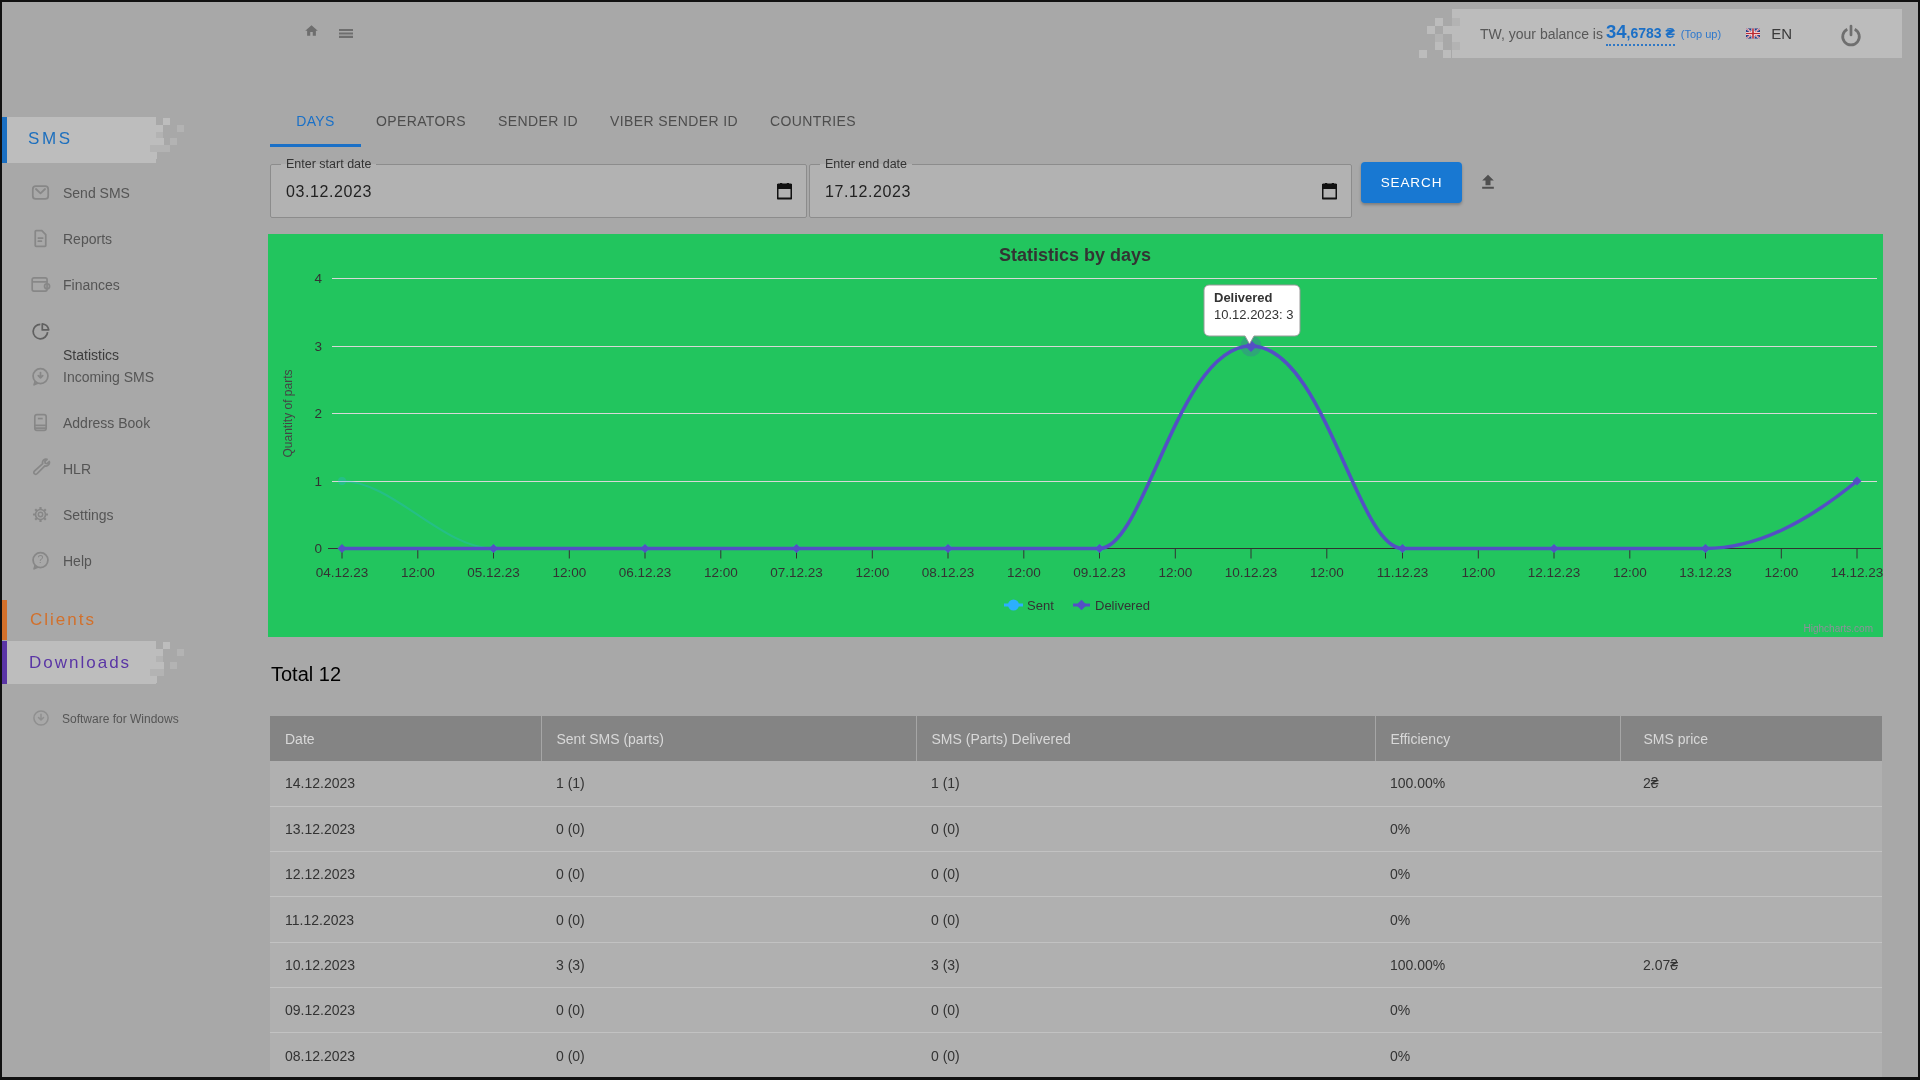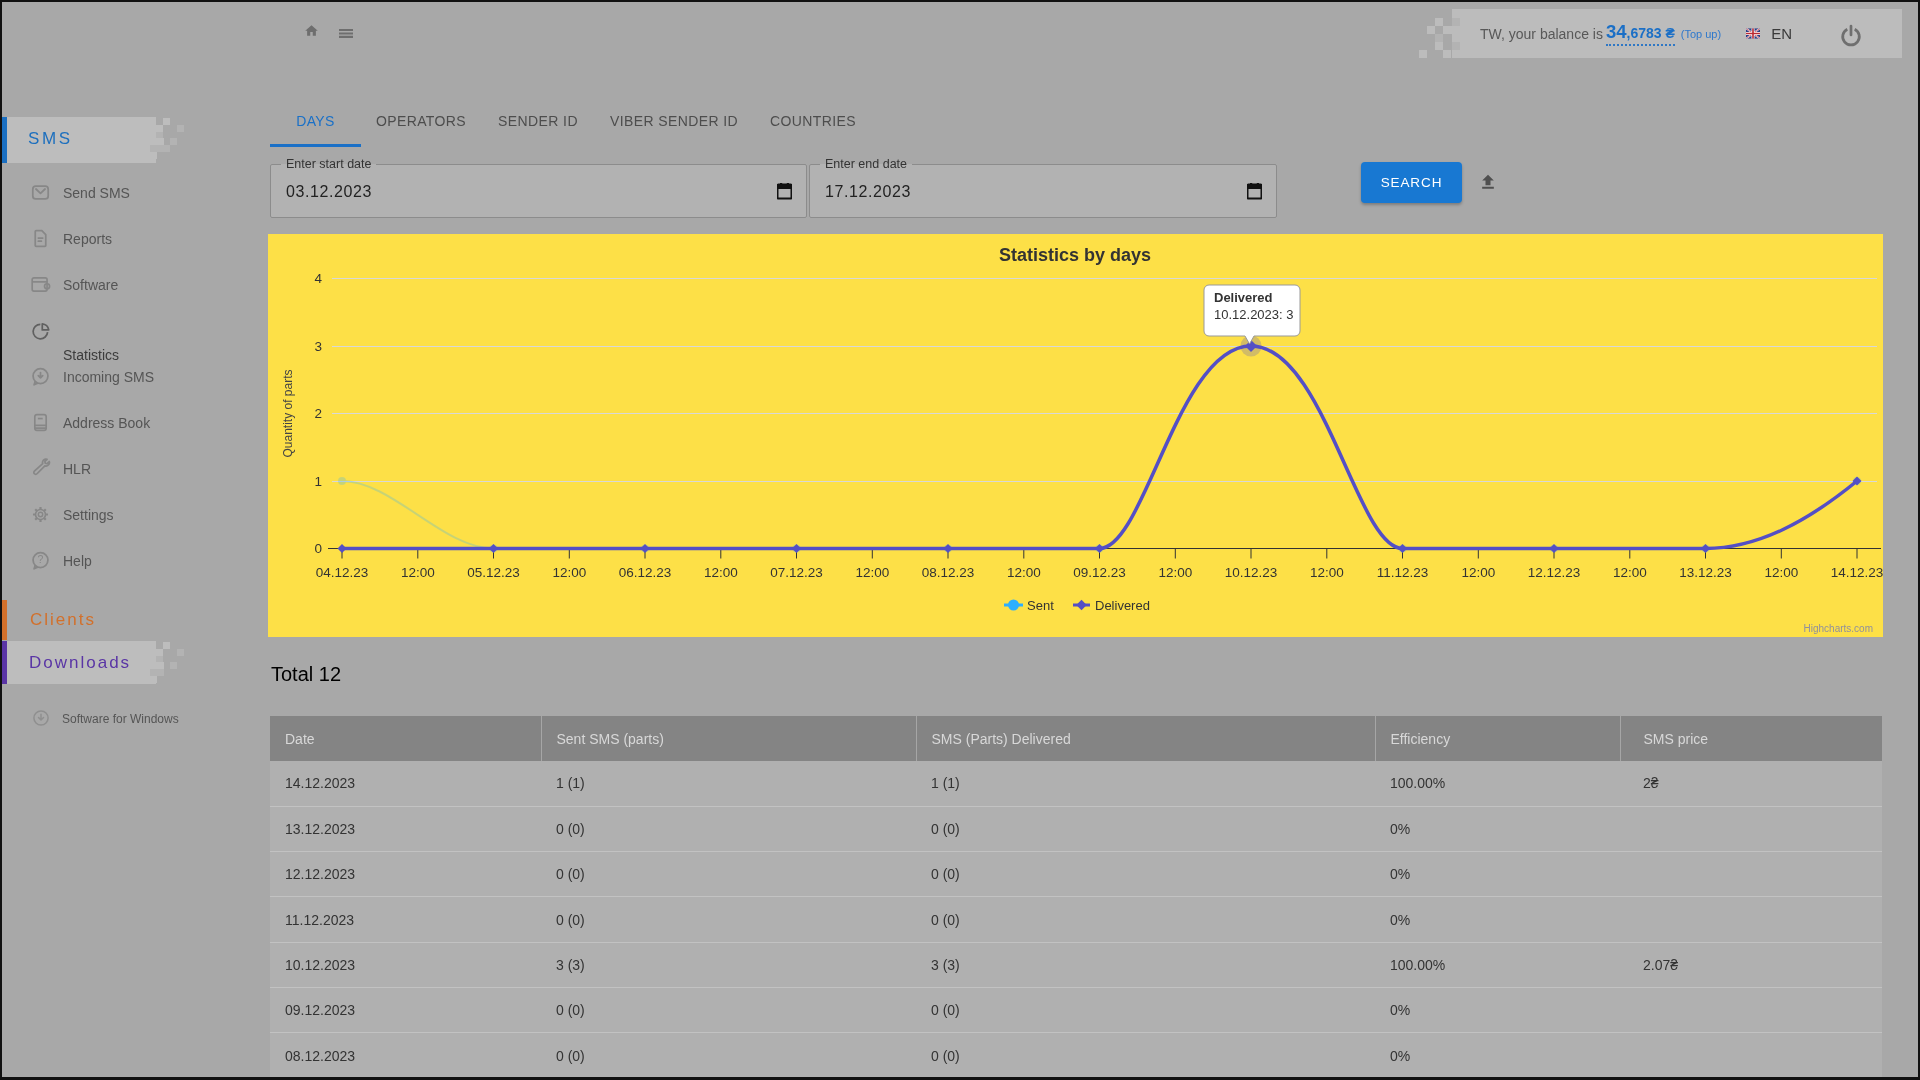--- a/index.html
+++ b/index.html
@@ -47,21 +47,21 @@
 
   
   fieldset.dfield { position:absolute; top:157px; height:61px; border:1.5px solid #8c8c8c; border-radius:2px; background:#b2b2b2; }
   fieldset.dfield legend { margin-left:10px; padding:0 5px; font-size:12.5px; color:#333; }
   .dval { position:absolute; left:15px; top:11.5px; font-size:16px; letter-spacing:0.6px; color:#222; }
   .cal { position:absolute; right:14px; top:11.5px; }
 
   .searchbtn { left:1361px; top:162px; width:101px; height:41px; background:#1878d2; border-radius:4px; color:#fff; font-size:13.5px; letter-spacing:0.9px; text-align:center; line-height:41px; box-shadow:0 2px 3px rgba(0,0,0,0.25); }
 
   
-  .chartpanel { left:268px; top:234px; width:1615px; height:403px; background:#fde047; }
+  .chartpanel { left:268px; top:234px; width:1615px; height:403px; background:#22c55e; }
 
   .total { left:271px; top:663px; font-size:20px; color:#000000; }
 
   
   .tbl { left:270px; top:716px; width:1612px; }
   table.grid { border-collapse:collapse; width:1612px; table-layout:fixed; }
   table.grid th { background:#848484; color:#d8d8d8; font-weight:normal; font-size:14px; text-align:left; height:45px; padding:0 0 0 15px; border-right:1px solid #a6a6a6; }
   table.grid th:last-child { border-right:none;margin-top:8px; }
   table.grid td { background:#b0b0b0; color:#333; font-size:14px; height:45.3px; padding:0 0 0 15px; border-top:1px solid #c2c2c2; }
   table.grid tr.first td { border-top:none; }
@@ -143,21 +143,21 @@
       <path d="M9.5 11.5h5M9.5 15h3.5" stroke-linecap="round"></path>
     </svg>
   <div class="tx">Reports</div>
 </div>
 <div class="abs navitem" style="top:261px;">
   <svg class="ic" width="21" height="21" viewBox="0 0 24 24" fill="none" stroke="#878787" stroke-width="1.9">
       <path d="M4.5 4.5 h13 a2 2 0 0 1 2 2 v11 a2 2 0 0 1 -2 2 h-13 a2 2 0 0 1 -2 -2 v-11 a2 2 0 0 1 2 -2z"></path>
       <path d="M2.5 9h17"></path>
       <circle cx="19.5" cy="14" r="2.9"></circle>
     </svg>
-  <div class="tx">Software</div>
+  <div class="tx">Finances</div>
 </div>
 <div class="abs navitem" style="top:307px;">
   <svg class="ic" width="22" height="22" viewBox="0 0 24 24" fill="none" stroke="#606060" stroke-width="1.9">
       <path d="M11.3 4.7 A7.9 7.9 0 1 0 19.2 13.2"></path>
       <path d="M13.4 10.8 V4.1 A7.7 7.7 0 0 1 20.4 10.8 Z" stroke-linejoin="round"></path>
     </svg>
   <div class="tx" style="color:#3c3c3c;margin-top:15px;">Statistics</div>
 </div>
 <div class="abs navitem" style="top:353px;">
   <svg class="ic" width="21" height="21" viewBox="0 0 24 24" fill="none" stroke="#878787" stroke-width="2">
@@ -232,21 +232,21 @@
 <fieldset class="dfield" style="left:270px; width:537px;">
   <legend>Enter start date</legend>
   <div class="dval">03.12.2023</div>
   <svg class="cal" width="15" height="17" viewBox="0 0 15 17">
       <path d="M1.5 1.5 h12 a1 1 0 0 1 1 1 v12 a1 1 0 0 1 -1 1 h-12 a1 1 0 0 1 -1 -1 v-12 a1 1 0 0 1 1 -1z" fill="none" stroke="#111" stroke-width="2"></path>
       <rect x="0.5" y="1.5" width="14" height="4.5" fill="#111"></rect>
       <rect x="3" y="0" width="2.2" height="3" fill="#111"></rect>
       <rect x="9.8" y="0" width="2.2" height="3" fill="#111"></rect>
     </svg>
 </fieldset>
-<fieldset class="dfield" style="left:809px; width:468px;">
+<fieldset class="dfield" style="left:809px; width:543px;">
   <legend>Enter end date</legend>
   <div class="dval">17.12.2023</div>
   <svg class="cal" width="15" height="17" viewBox="0 0 15 17">
       <path d="M1.5 1.5 h12 a1 1 0 0 1 1 1 v12 a1 1 0 0 1 -1 1 h-12 a1 1 0 0 1 -1 -1 v-12 a1 1 0 0 1 1 -1z" fill="none" stroke="#111" stroke-width="2"></path>
       <rect x="0.5" y="1.5" width="14" height="4.5" fill="#111"></rect>
       <rect x="3" y="0" width="2.2" height="3" fill="#111"></rect>
       <rect x="9.8" y="0" width="2.2" height="3" fill="#111"></rect>
     </svg>
 </fieldset>
 

